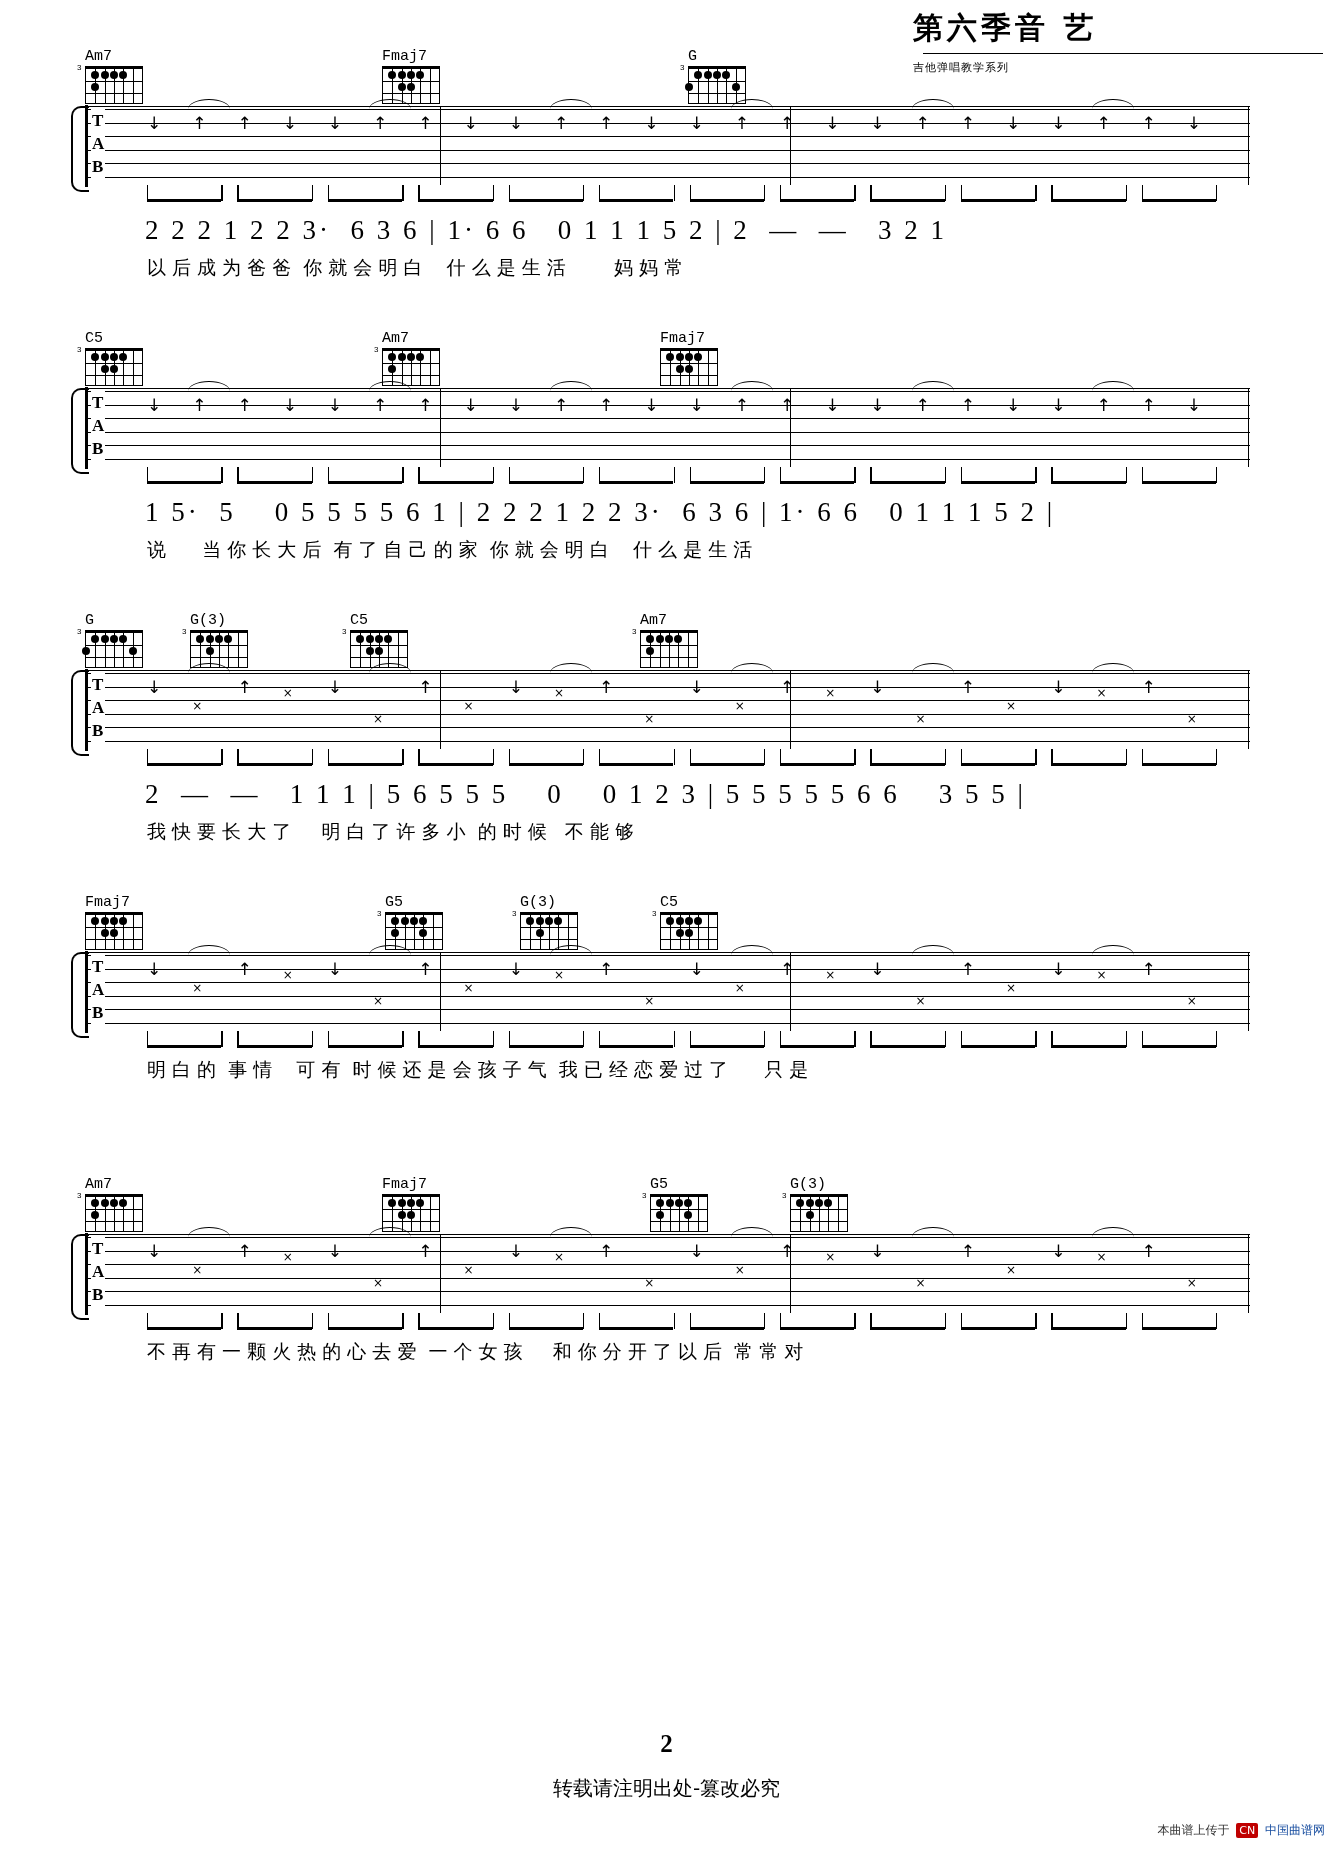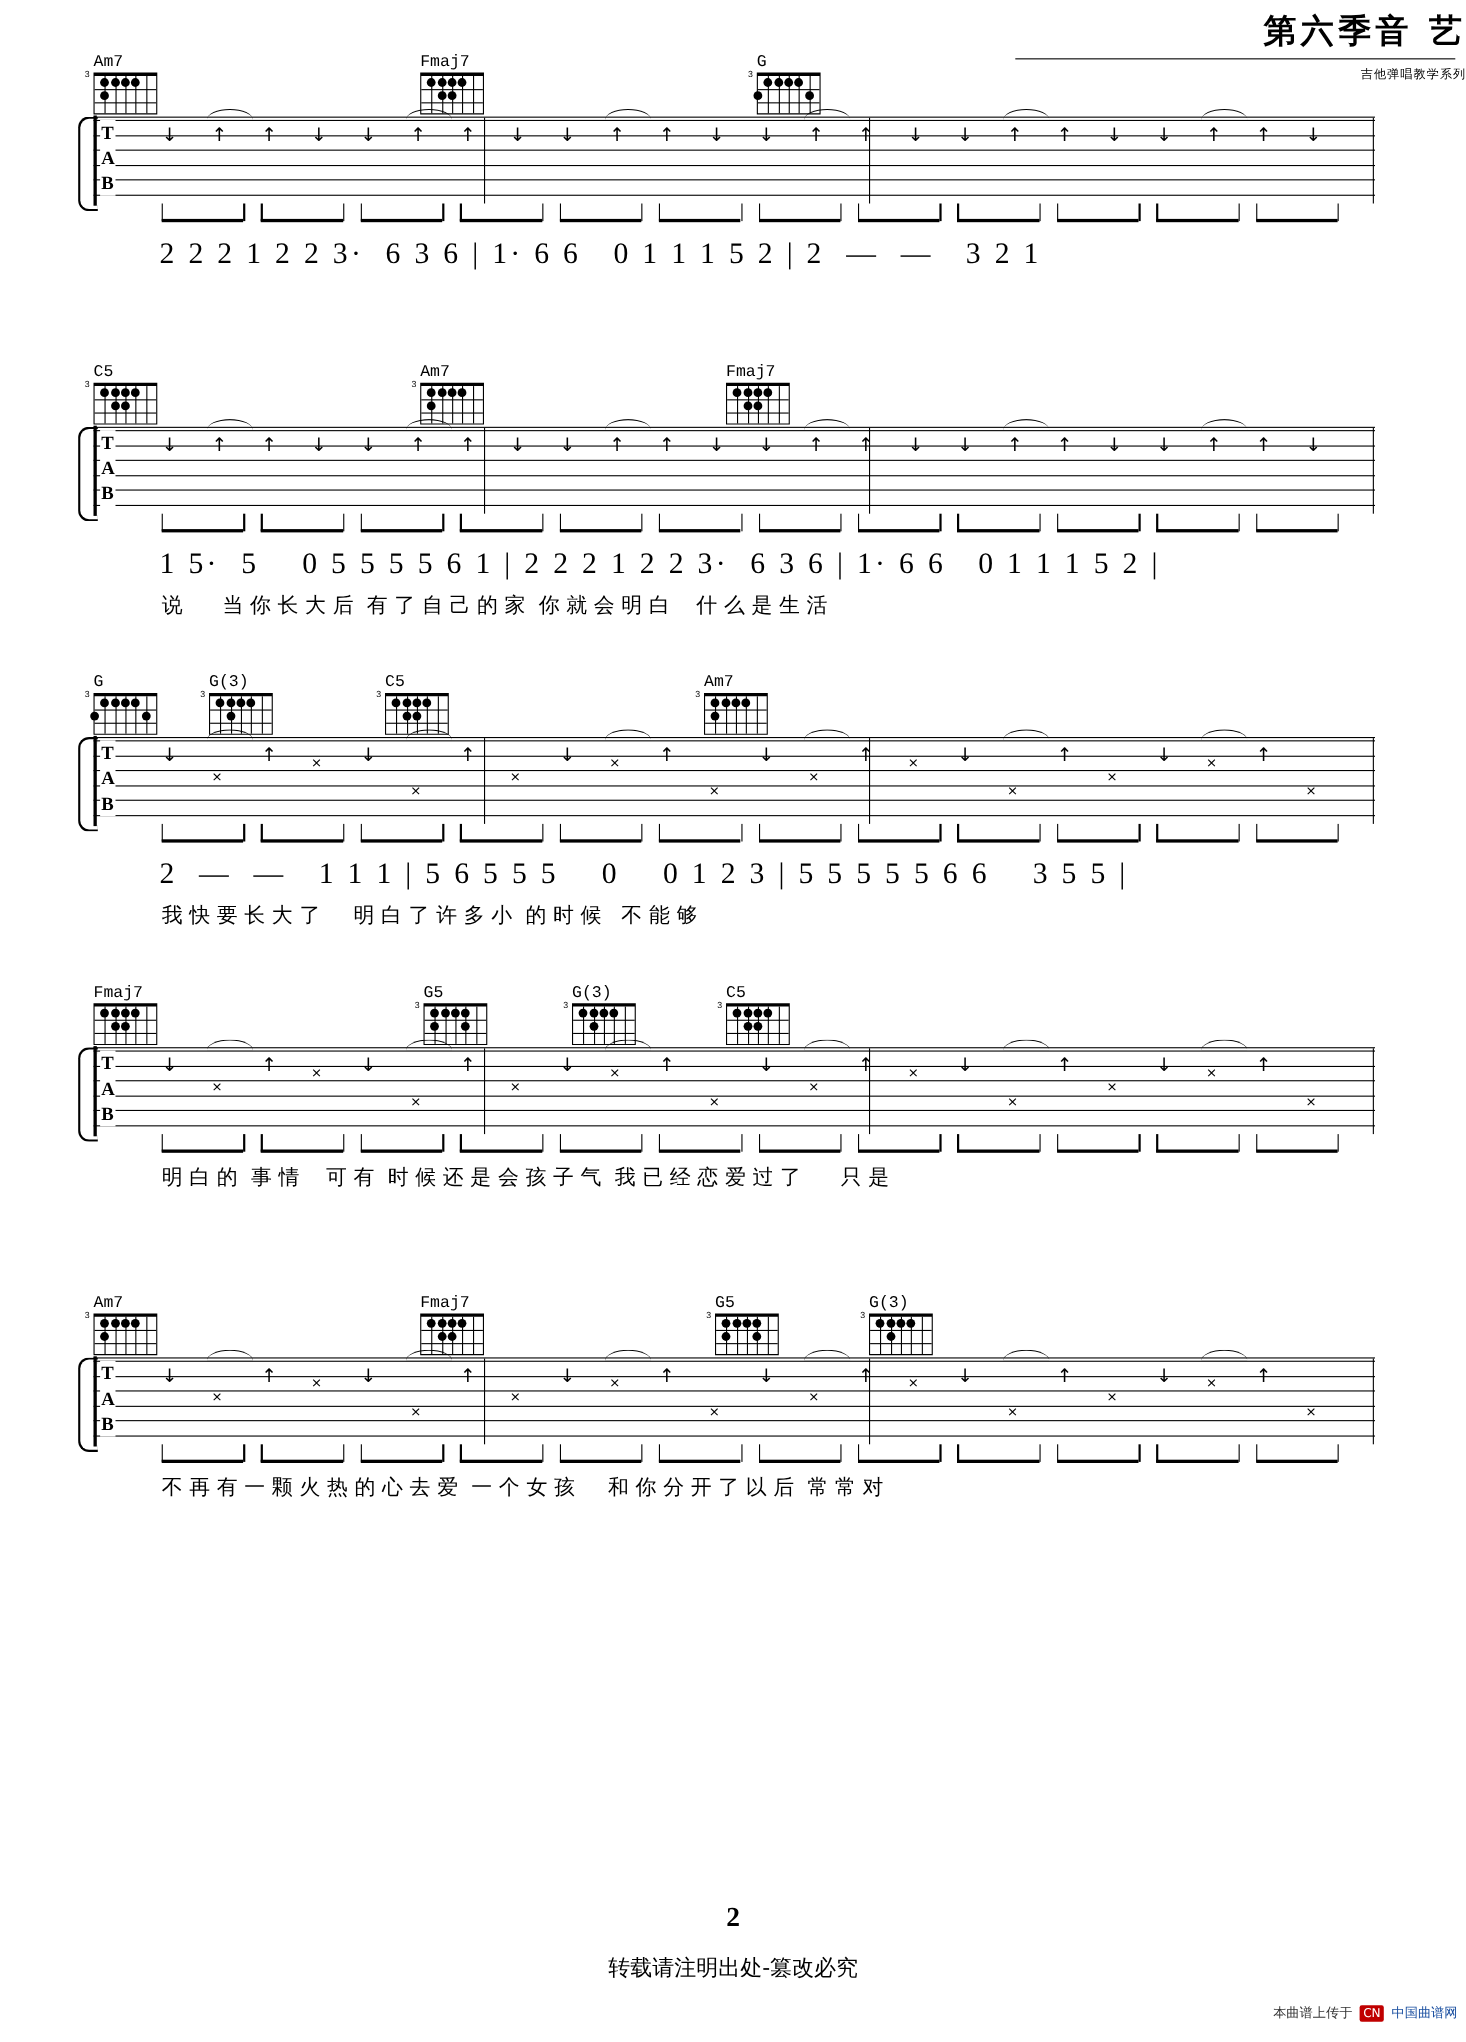--- a/index.html
+++ b/index.html
@@ -7,21 +7,21 @@
     width:1333px;height:1856px;
     background:#ffffff;
     font-family:"Liberation Sans", sans-serif;
     color:#000;
     position:relative;
     overflow:hidden;
   }
   .page{position:relative;width:1333px;height:1856px;}
 
   
-  .header{position:absolute;top:0;right:0;width:420px;text-align:right;}
+  .header{position:absolute;top:0;right:0;width:420px;text-align:left;}
   .header .title{
     font-family:"DejaVu Sans", sans-serif;
     font-size:30px;font-weight:bold;letter-spacing:4px;
     padding-top:8px;
   }
   .header .subtitle{
     font-family:"DejaVu Sans", sans-serif;
     font-size:11px;letter-spacing:1px;margin-top:6px;
   }
   .header .rule{
@@ -263,20 +263,21 @@
           <div class="stem" style="left: 950.167px;"></div>
           <div class="beam" style="left: 966.167px; top: 14px; width: 74.4167px;"></div>
           <div class="stem" style="left: 966.167px;"></div>
           <div class="stem" style="left: 1040.58px;"></div>
           <div class="beam" style="left: 1056.58px; top: 14px; width: 74.4167px;"></div>
           <div class="stem" style="left: 1056.58px;"></div>
           <div class="stem" style="left: 1131px;"></div>
         </div>
         <div class="lbrace" style="top: 58px; height: 82px;"></div>
         <div class="notes"><div class="n" style="left: 60px; letter-spacing: 3px;">2 2 2 1 2 2 3·  6 3 6 | 1· 6 6   0 1 1 1 5 2 | 2  —  —   3 2 1</div></div>
+        <div class="lyrics"><div class="w" style="left: 62px;">以 后 成 为 爸 爸  你 就 会 明 白    什 么 是 生 活        妈 妈 常</div></div>
       </div>
       <div class="system" style="top: 330px;">
         <div class="chordrow">
           <div class="chord" style="left: 0px;">
             <div class="cname">C5</div>
             <div class="grid">
               <div class="v" style="left: 9.33333px;"></div>
               <div class="v" style="left: 18.6667px;"></div>
               <div class="v" style="left: 28px;"></div>
               <div class="v" style="left: 37.3333px;"></div>

